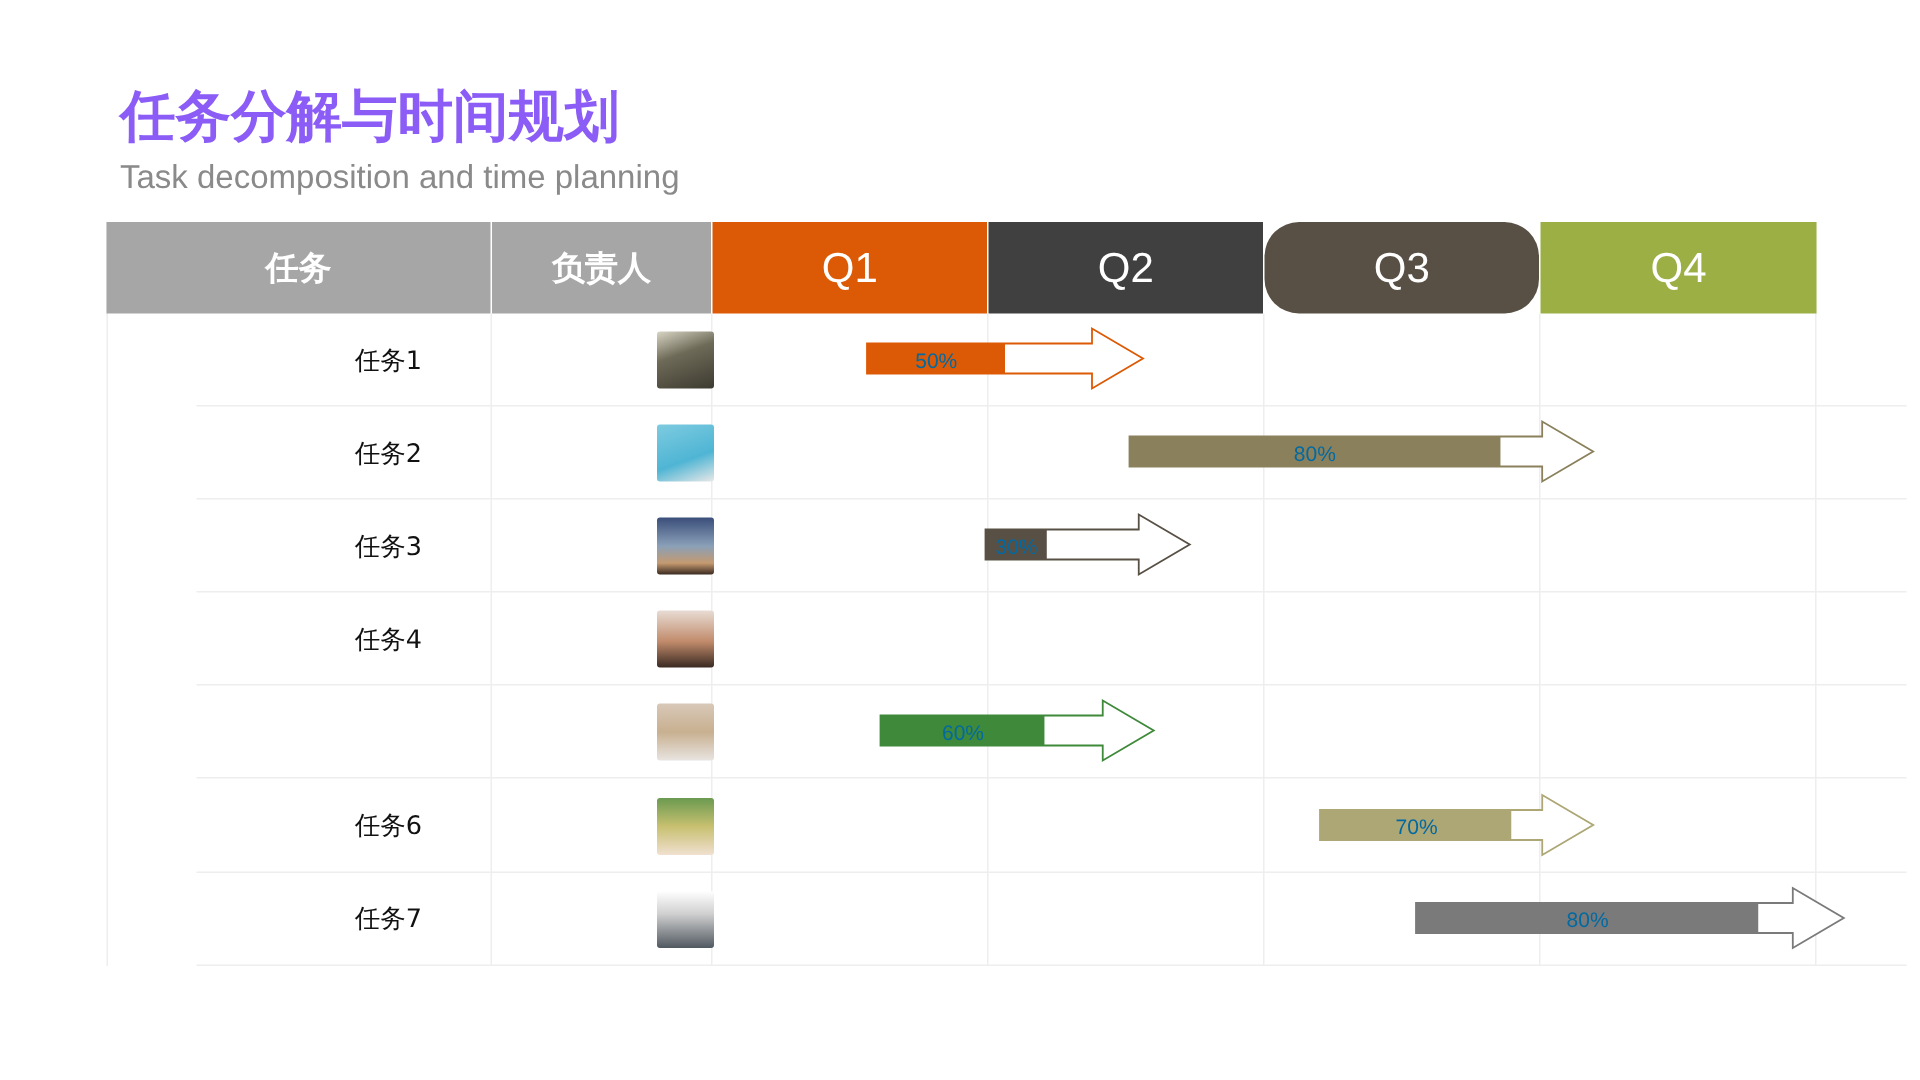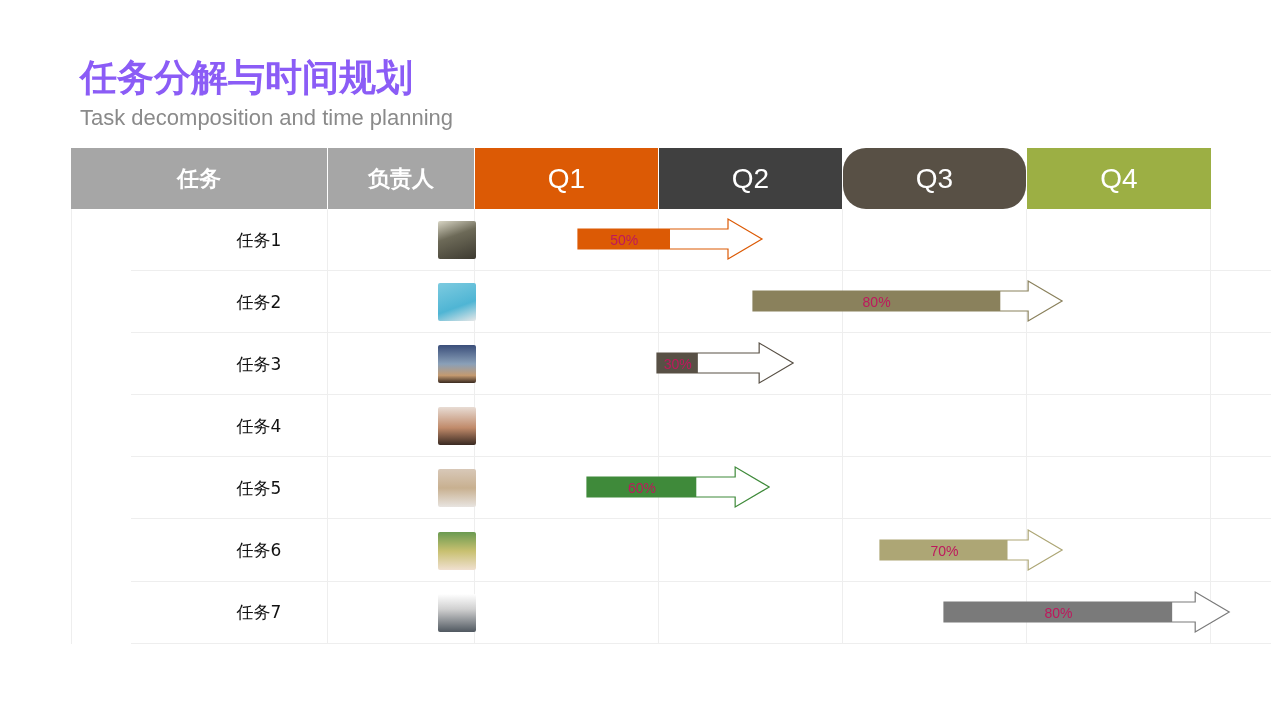--- a/index.html
+++ b/index.html
@@ -13,21 +13,21 @@
            justify-content:center; font-size:28px; }
   .hcell.cn { font-size:22px; font-weight:bold; font-family:"DejaVu Sans", sans-serif; }
   .row { position:absolute; left:12px; width:1140px; height:62px; border-bottom:1px solid #eeeeee;margin-left:48px; }
   .vline { position:absolute; top:61px; width:1px; height:435px; background:#eeeeee; }
   .task { position:absolute; left:0; width:256px; height:62px; display:flex; align-items:center;
           justify-content:center; font-size:17px; color:#111; font-family:"DejaVu Sans", sans-serif; }
   .avatar { position:absolute; left:307px; top:12px; width:38px; height:38px; border-radius:2px; overflow:hidden; }
   .bar-wrap { position:absolute; height:42px; }
   .bar-wrap svg { position:absolute; left:0; top:0; overflow:visible; }
   .pct { position:absolute; top:11px; height:20px; display:flex; align-items:center; justify-content:center;
-         color:#be185d; font-size:14px; }
+         color:#0369a1; font-size:14px; }
   .outline-left { position:absolute; left:0; top:0; width:1px; height:496px; background:#eeeeee; }
   .outline-right { position:absolute; right:0; top:0; width:1px; height:496px; background:#eeeeee; }
 </style>
 </head>
 <body>
 
 <div class="title">任务分解与时间规划</div>
 <div class="subtitle">Task decomposition and time planning</div>
 
 <div class="table" id="gantt">
@@ -75,21 +75,20 @@
           <rect x="0" y="10" width="40.84800000000002" height="20" fill="#585045"></rect>
         </svg>
         <div class="pct" style="left: 0px; width: 40.848px;">30%</div>
       </div>
     </div>
     <div class="row" style="top: 247.3px;">
       <div class="task">任务4</div>
       <div class="avatar" style="background: linear-gradient(rgb(232, 220, 212) 0%, rgb(192, 138, 106) 55%, rgb(58, 42, 34) 100%);"></div>
     </div>
     <div class="row" style="top: 309.4px;">
-      <div class="task">任务5</div>
       <div class="avatar" style="background: linear-gradient(rgb(216, 200, 184) 0%, rgb(200, 176, 144) 50%, rgb(232, 228, 224) 100%);"></div>
       <div class="bar-wrap" style="left: 456.36px; top: 10px; width: 182.16px;">
         <svg width="182.15999999999997" height="40">
           <polygon points="0,10 148.15999999999997,10 148.15999999999997,0 182.15999999999997,20 148.15999999999997,40 148.15999999999997,30 0,30" fill="#fff" stroke="#3f8a3a" stroke-width="1.2"></polygon>
           <rect x="0" y="10" width="109.29599999999998" height="20" fill="#3f8a3a"></rect>
         </svg>
         <div class="pct" style="left: 0px; width: 109.296px;">60%</div>
       </div>
     </div>
     <div class="row" style="top: 371.5px; padding-left: 20px;">

